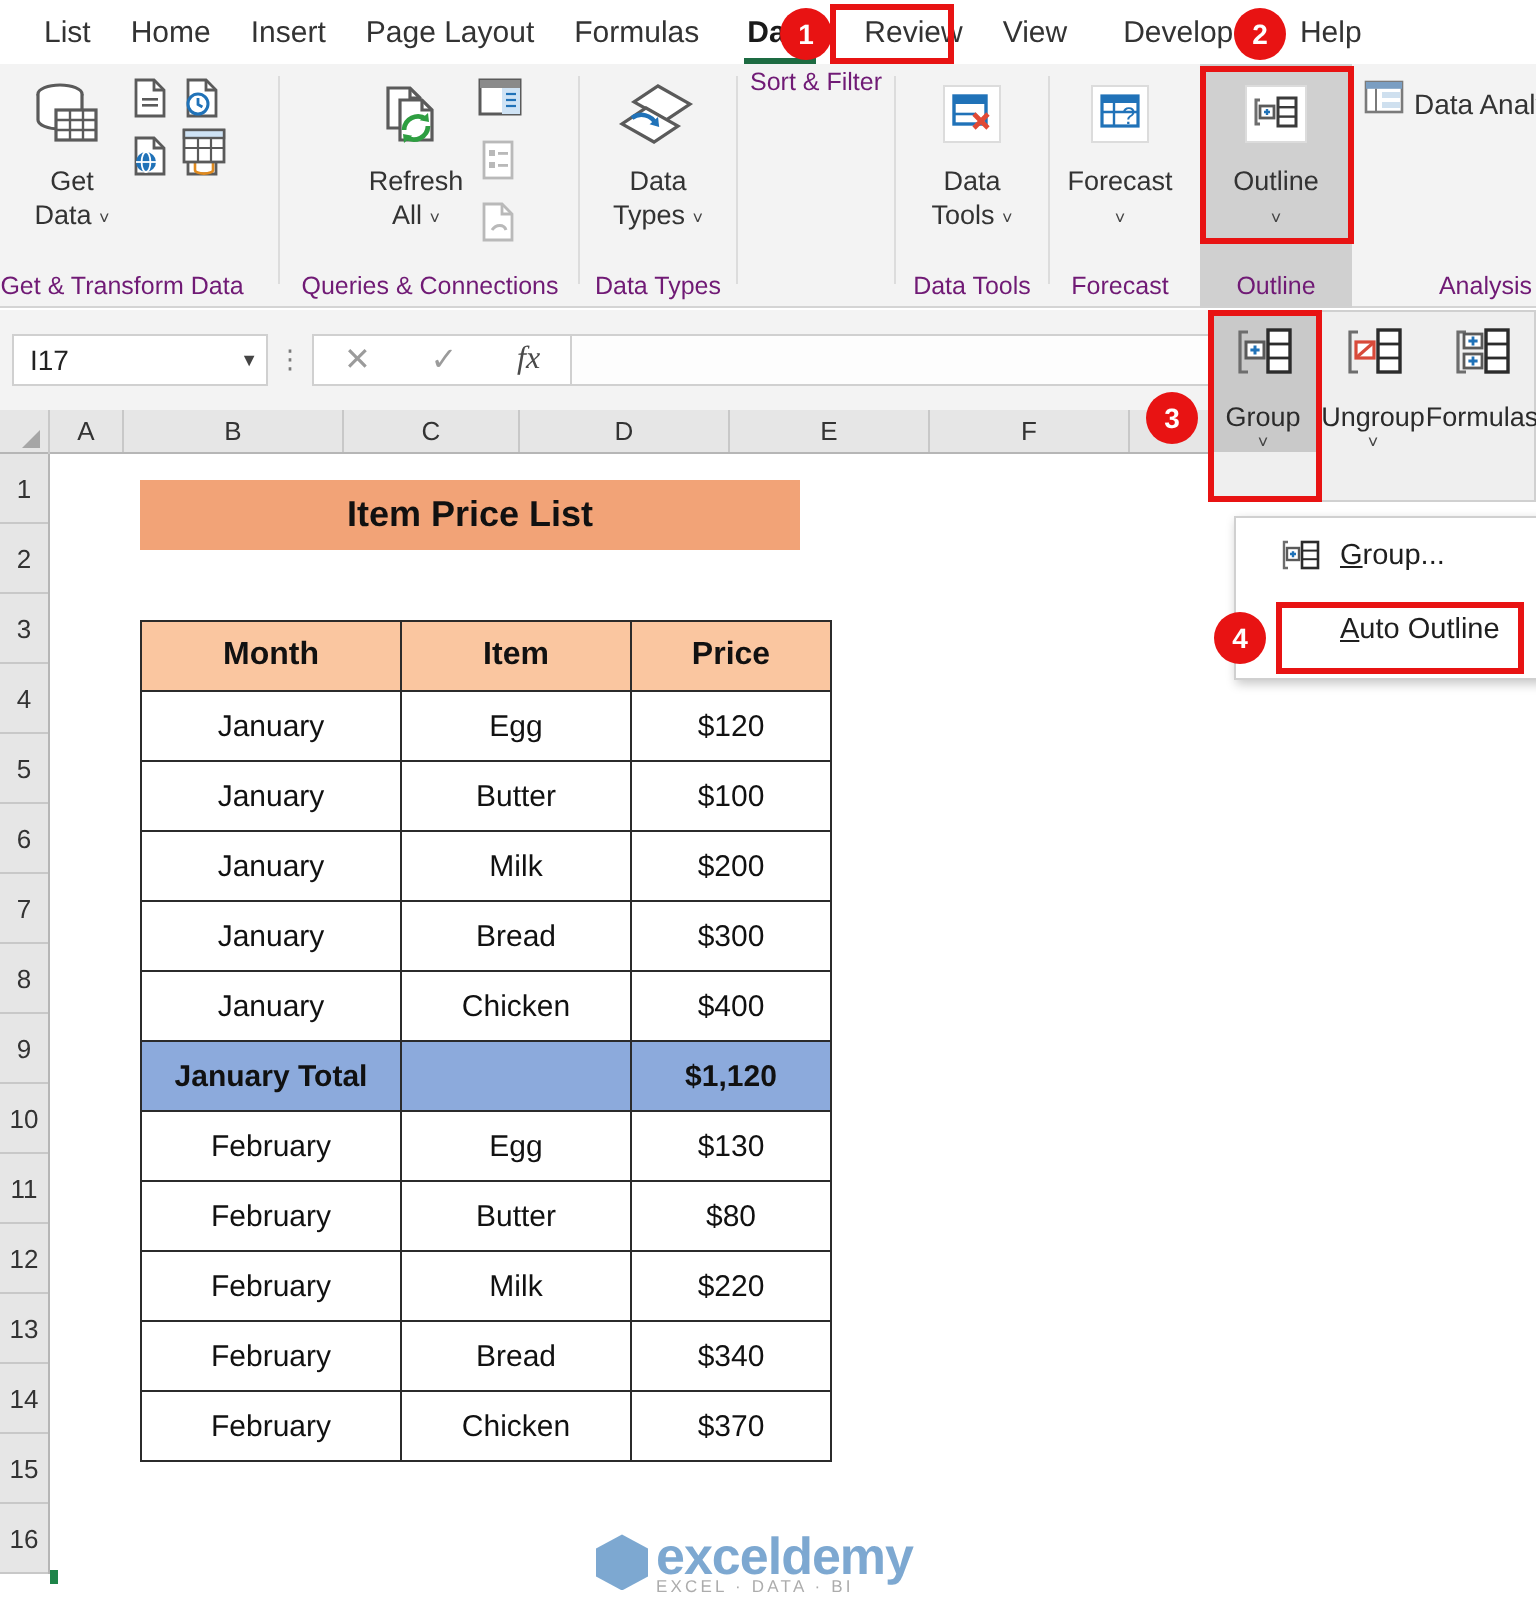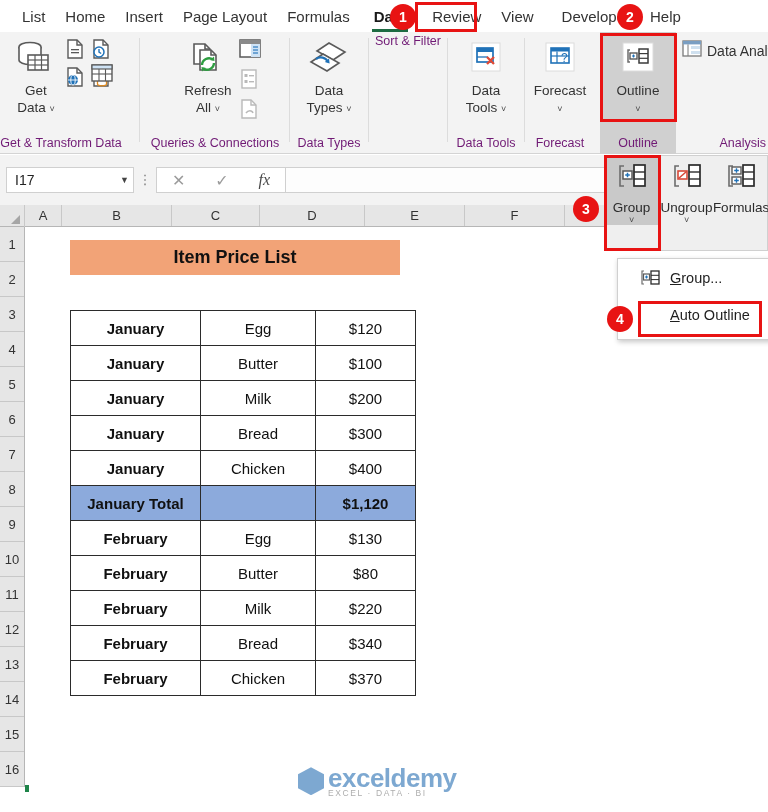--- a/index.html
+++ b/index.html
@@ -148,21 +148,21 @@
     font-size:18px; font-weight:bold; color:#111;
   }
   table.data {
     position:absolute; left:45px; top:83px; border-collapse:collapse;
   }
   table.data td, table.data th {
     border:1.6px solid #2b2b2b; height:35px; font-size:15px; color:#111;
     text-align:center; padding:0;
   }
   table.data th { background:#FAC6A0; font-weight:bold; font-size:16px;}
-  td.c-month, th.c-month { width:130px;font-weight:bold; }
+  td.c-month, th.c-month { width:130px; }
   td.c-item,  th.c-item  { width:115px; }
   td.c-price, th.c-price { width:100px; }
   tr.total td { background:#8CAADC; font-weight:bold; }
   tr.total td.c-month { text-align:center; }
 
   
   .wm { position:absolute; left:298px; top:765px; z-index:20;
         display:flex; align-items:center; opacity:.62;}
   .wm .hex { width:26px; height:28px; background:#2e74b5;
              clip-path: polygon(50% 0,100% 25%,100% 75%,50% 100%,0 75%,0 25%);
@@ -525,20 +525,25 @@
       <div class="rowcell">14</div>
       <div class="rowcell">15</div>
       <div class="rowcell">16</div>
     </div>
 
     <div class="sheet">
       <div class="title-cell">Item Price List</div>
 
       <table class="data">
         <tbody>
+            <tr>
+          <th class="c-month">Month</th>
+          <th class="c-item">Item</th>
+          <th class="c-price">Price</th>
+        </tr>
         <tr>
               <td class="c-month">January</td>
               <td class="c-item">Egg</td>
               <td class="c-price">$120</td>
             </tr>
         <tr>
               <td class="c-month">January</td>
               <td class="c-item">Butter</td>
               <td class="c-price">$100</td>
             </tr>

